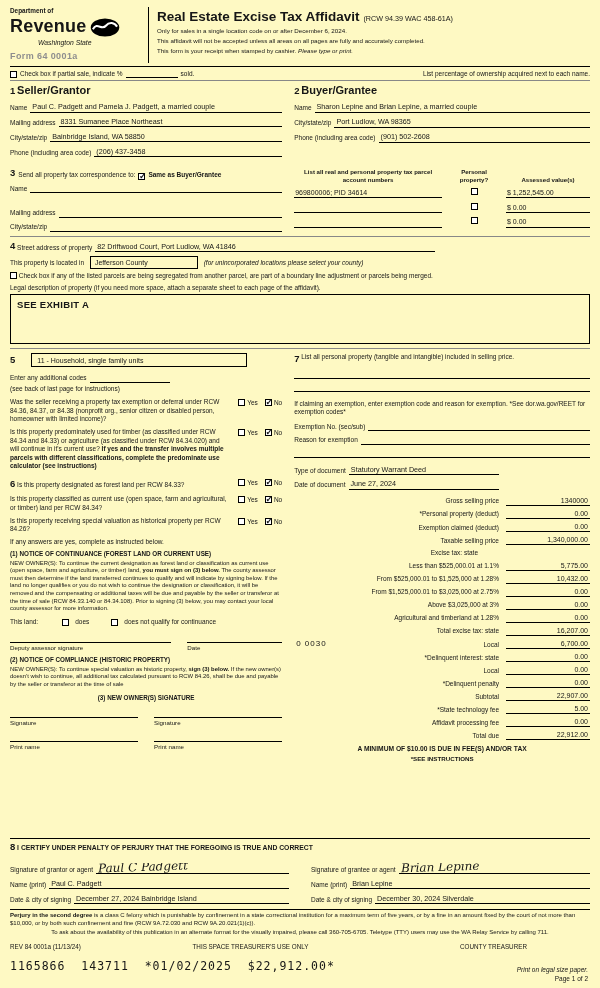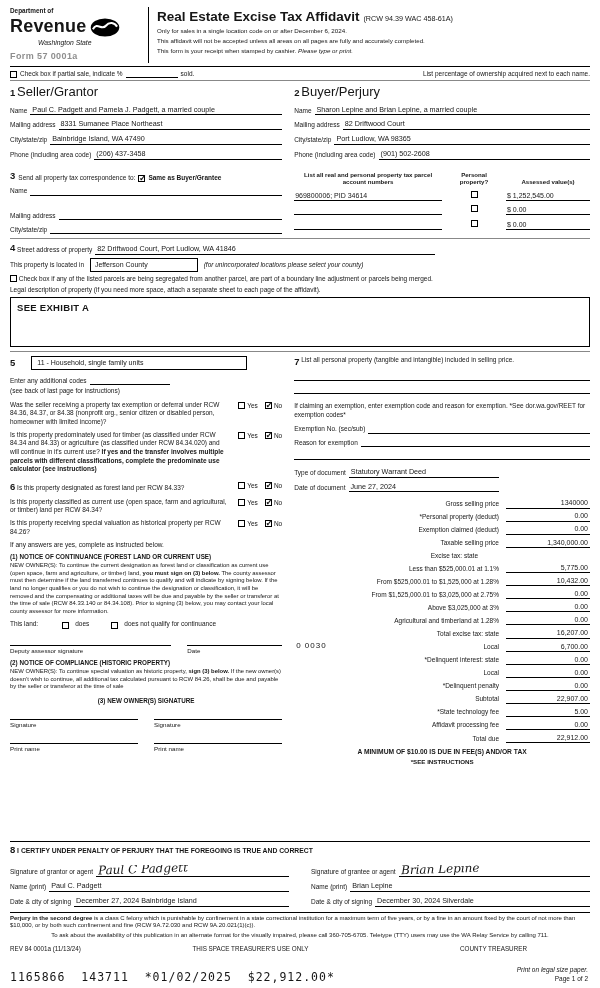--- a/index.html
+++ b/index.html
@@ -1,17 +1,17 @@
 <!DOCTYPE html>
 <html><head>
 <meta charset="utf-8">
 <style>
 *{margin:0;padding:0;box-sizing:border-box}
 body{background:#cfcfcf;font-family:"Liberation Sans",sans-serif;color:#161616}
-.page{width:600px;height:988px;margin:0 auto;background:#ffffff;padding:5px 10px;position:relative;font-size:6.5px;line-height:1.32;overflow:hidden}
+.page{width:600px;height:988px;margin:0 auto;background:#fef9c3;padding:5px 10px;position:relative;font-size:6.5px;line-height:1.32;overflow:hidden}
 i{font-style:italic}
 .b{font-weight:bold}
 
 .hdr{display:flex;padding:2px 0 3px}
 .logo{width:138px;flex:none}
 .dept{font-size:6.4px;font-weight:bold}
 .agrow{display:flex;align-items:center;gap:4px}
 .agency{font-size:18px;font-weight:bold;letter-spacing:.2px}
 .mark svg{width:30px;height:19px;display:block}
 .state{font-size:6.8px;font-style:italic;margin-left:28px}
@@ -21,21 +21,21 @@
 .rcw{font-size:7.2px;margin-left:2px}
 .note{font-size:6.2px;margin-top:1.5px}
 
 .cb{display:inline-block;width:7px;height:7px;border:1px solid #000;background:#fff;position:relative;flex:none;vertical-align:-1px}
 .cb.checked:after{content:"\2713";position:absolute;left:-.5px;top:-3px;font-size:9px;font-weight:bold}
 .blank{display:inline-block;border-bottom:1px solid #000;height:8px}
 .field{display:flex;align-items:flex-end}
 .lbl{white-space:nowrap;padding-right:3px}
 .ful{flex:1;border-bottom:1px solid #000;min-height:9.5px;font-size:7.2px;padding:0 2px;white-space:nowrap;overflow:hidden}
 .num{font-weight:bold;font-size:9.5px}
-.stitle{font-weight:normal;font-size:13px}
+.stitle{font-weight:bold;font-size:11px}
 .f-gap{margin-top:4.5px}
 .f-gap2{margin-top:4px}
 
 .partial{display:flex;justify-content:space-between;align-items:flex-end;border-top:1px solid #000;padding:2.5px 0 2px}
 .pleft{display:flex;align-items:flex-end;gap:3px}
 .grid2{display:flex}
 .gl{width:49%;flex:none;padding-right:12px;min-width:0}
 .gr{flex:1;min-width:0}
 .sec12{border-top:1px solid #888;padding:2px 0 5px}
 .s3head{display:flex;align-items:flex-end;gap:3px}
@@ -70,42 +70,42 @@
 .seeinstr{text-align:center;font-weight:bold;font-size:6.2px;margin-top:1px}
 .sec8{border-top:1.5px solid #000;margin-top:4px;padding-top:2px}
 .s8grid{display:flex;gap:22px;margin-top:1px}
 .s8col{flex:1;min-width:0}
 .script{font-family:"DejaVu Serif",serif;font-style:italic;font-size:12px;line-height:.8;transform:rotate(-2deg);display:inline-block;white-space:nowrap}
 .perjury{font-size:6px;border-top:1px solid #000;margin-top:5px;padding-top:2px;line-height:1.25}
 .alt{font-size:6px;margin-top:2px;line-height:1.25;text-align:center;padding:0 20px}
 .trow{display:flex;align-items:flex-end;margin-top:6px;font-size:6.3px}
 .trow .m{margin:0 auto}
 .trow .r{width:170px;text-align:left;padding-left:40px}
-.stamp{font-family:"DejaVu Sans Mono",monospace;font-size:11.5px;white-space:pre;letter-spacing:1px;margin-top:16px}
+.stamp{font-family:"DejaVu Sans Mono",monospace;font-size:11.5px;white-space:pre;letter-spacing:1px;margin-top:8px}
 .pagenote{position:absolute;right:12px;bottom:4px;text-align:right;font-size:6.5px;line-height:1.5}
 </style>
 </head>
 <body>
 
 <div class="page">
 
   <div class="hdr">
     <div class="logo">
       <div class="dept">Department of</div>
       <div class="agrow">
         <span class="agency">Revenue</span>
         <span class="mark">
           <svg viewBox="0 0 34 22">
               <ellipse cx="17" cy="11" rx="16.5" ry="10.5" fill="#000"></ellipse>
               <path d="M3 13 C8 4,13 15,18 9 C22 4,28 5,31 10" stroke="#fff" stroke-width="2.4" fill="none"></path>
             </svg>
         </span>
       </div>
       <div class="state">Washington State</div>
-      <div class="formno">Form 57 0001a</div>
+      <div class="formno">Form 64 0001a</div>
     </div>
     <div class="tblock">
       <div>
         <span class="title">Real Estate Excise Tax Affidavit</span>
         <span class="rcw">(RCW 94.39 WAC 458-61A)</span>
       </div>
       <div class="note">Only for sales in a single location code on or after December 6, 2024.</div>
       <div class="note">This affidavit will not be accepted unless all areas on all pages are fully and accurately completed.</div>
       <div class="note"><span>This form is your receipt when stamped by cashier. </span><i>Please type or print.</i></div>
     </div>
@@ -127,36 +127,32 @@
       <div class="field f-gap">
           <span class="lbl">Name</span>
           <span class="ful">Paul C. Padgett and Pamela J. Padgett, a married couple</span>
         </div>
       <div class="field f-gap2">
           <span class="lbl">Mailing address</span>
           <span class="ful">8331 Sumanee Place Northeast</span>
         </div>
       <div class="field f-gap">
           <span class="lbl">City/state/zip</span>
-          <span class="ful">Bainbridge Island, WA 47490</span>
+          <span class="ful">Bainbridge Island, WA 58850</span>
         </div>
       <div class="field f-gap">
           <span class="lbl">Phone (including area code)</span>
           <span class="ful">(206) 437-3458</span>
         </div>
     </div>
     <div class="gr">
-      <div><span class="num">2</span> <span class="stitle">Buyer/Perjury</span></div>
+      <div><span class="num">2</span> <span class="stitle">Buyer/Grantee</span></div>
       <div class="field f-gap">
           <span class="lbl">Name</span>
           <span class="ful">Sharon Lepine and Brian Lepine, a married couple</span>
-        </div>
-      <div class="field f-gap2">
-          <span class="lbl">Mailing address</span>
-          <span class="ful">82 Driftwood Court</span>
         </div>
       <div class="field f-gap">
           <span class="lbl">City/state/zip</span>
           <span class="ful">Port Ludlow, WA 98365</span>
         </div>
       <div class="field f-gap">
           <span class="lbl">Phone (including area code)</span>
           <span class="ful">(901) 502-2608</span>
         </div>
     </div>

